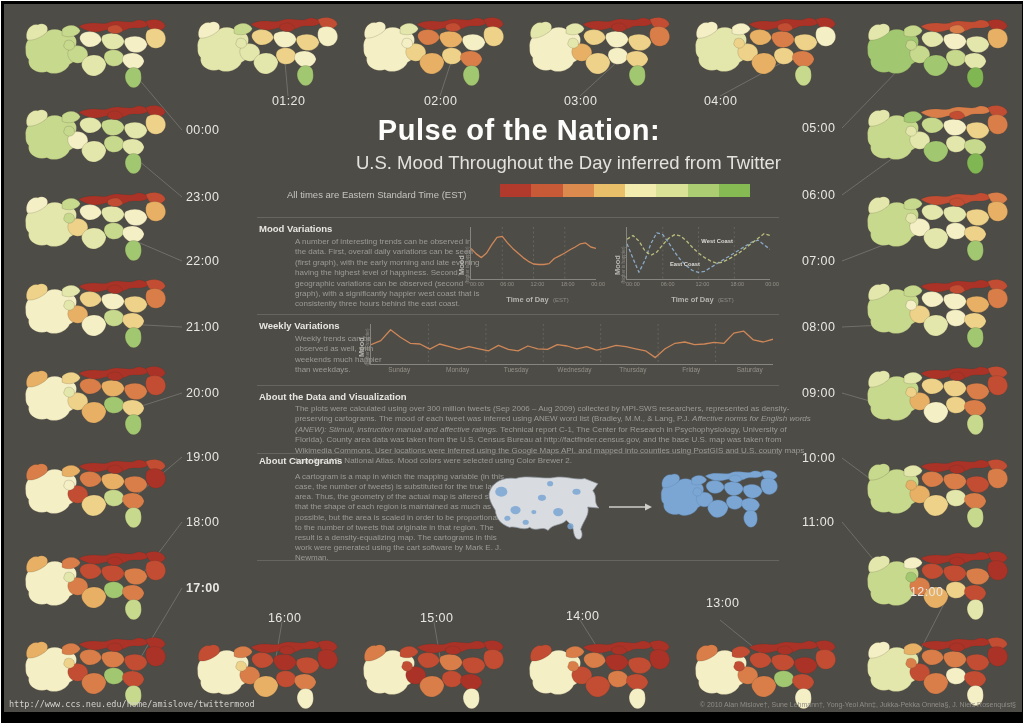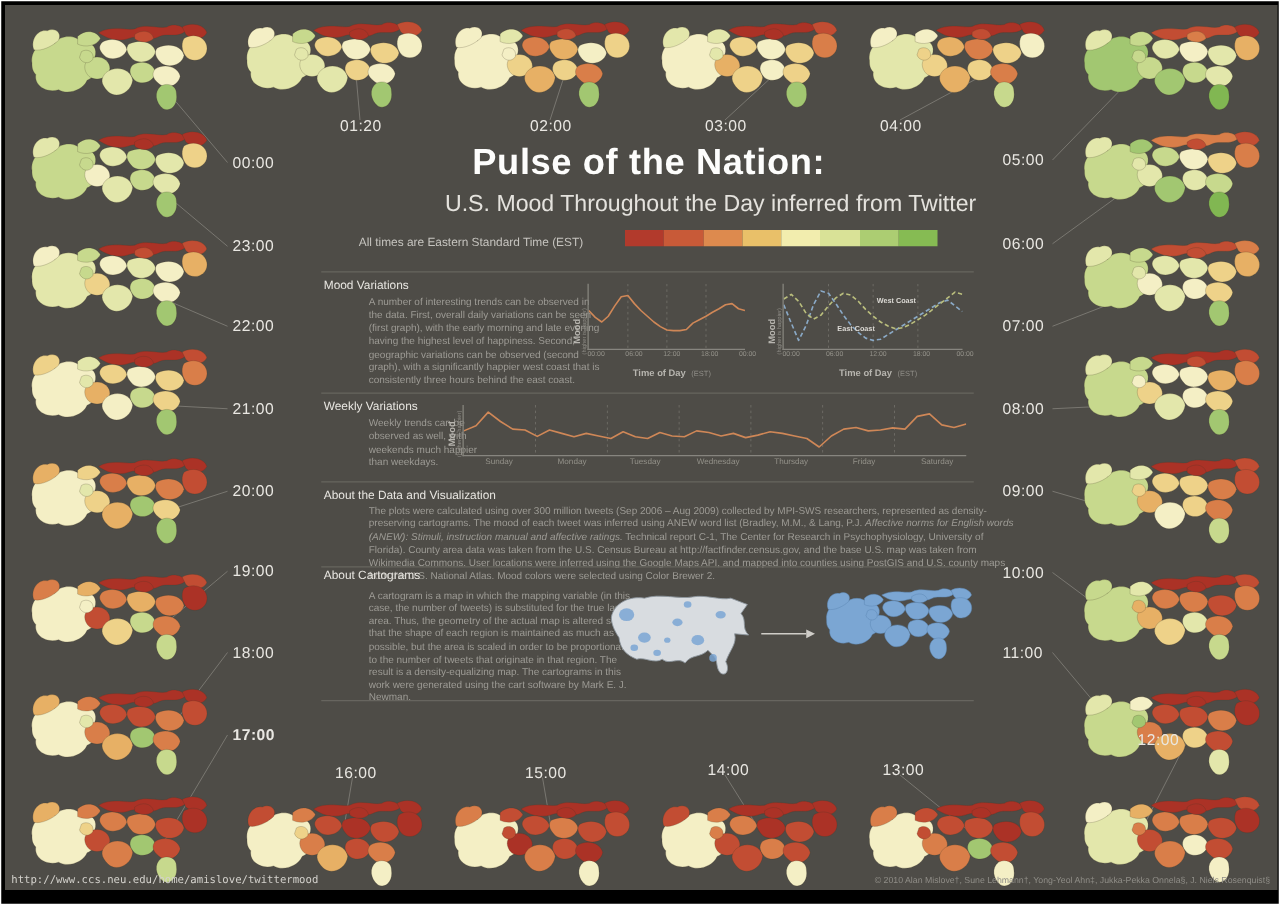--- a/index.html
+++ b/index.html
@@ -20,21 +20,21 @@
   .scale-bar{position:absolute;top:70px;left:243px;width:250px;height:13px;display:flex;}
   .scale-bar span{flex:1;height:100%;}
   .happier{position:absolute;top:87px;left:243px;width:250px;display:flex;align-items:center;
            color:#d9d7d2;font-size:10.5px;}
   .hline{flex:1;height:0;border-top:1px solid #b5b3ae;position:relative;}
   .happier span.lbl{padding:0 7px;}
   .hline.arrow:after{content:"";position:absolute;right:-1px;top:-3.5px;border-left:6px solid #b5b3ae;
            border-top:3px solid transparent;border-bottom:3px solid transparent;}
   .divider{position:absolute;left:0;width:522px;border-top:1px solid #67655f;}
   .d1{top:103px}.d2{top:200px}.d3{top:271px}.d4{top:339px}.d5{top:446px}
-  .sec-head{position:absolute;font-size:9.5px;font-weight:normal;color:#e8e6e1;}
+  .sec-head{position:absolute;font-size:9.5px;font-weight:bold;color:#e8e6e1;}
   .sec-body{position:absolute;font-size:8px;line-height:1.3;color:#9d9b95;text-align:left;margin-left:36px;}
   .h-mood{top:109px;left:2px}.b-mood{top:123px;left:2px;width:188px;}
   .h-week{top:206px;left:2px}.b-week{top:220px;left:2px;width:92px;}
   .h-data{top:277px;left:2px}.b-data{top:290px;left:2px;width:518px;}
   .h-cart{top:341px;left:2px}.b-cart{top:358px;left:2px;width:212px;line-height:1.27;}
   
   .chart{position:absolute;display:flex;}
   .chart-daily{left:198px;top:113px;width:150px;}
   .chart-coast{left:354px;top:113px;width:168px;}
   .chart-week{left:98px;top:210px;width:424px;}
@@ -361,21 +361,21 @@
             <path d="M112,28 C124,22 138,26 140,36 C138,46 124,50 116,44 C110,38 108,32 112,28 Z" fill="#c24d33" stroke="rgba(66,56,40,0.38)" stroke-width="0.6"></path>
             <path d="M142,32 C154,26 168,30 170,40 C168,50 154,54 146,48 C140,42 138,36 142,32 Z" fill="#ab3226" stroke="rgba(66,56,40,0.38)" stroke-width="0.6"></path>
             <path d="M170,22 C180,16 192,20 194,30 C196,40 186,48 176,44 C168,40 166,28 170,22 Z" fill="#c24d33" stroke="rgba(66,56,40,0.38)" stroke-width="0.6"></path>
             <path d="M88,58 C98,50 114,54 116,66 C114,80 98,86 90,78 C82,70 82,64 88,58 Z" fill="#d97e49" stroke="rgba(66,56,40,0.38)" stroke-width="0.6"></path>
             <path d="M116,50 C126,44 138,48 140,58 C138,68 126,72 118,66 C112,60 112,54 116,50 Z" fill="#a2c771" stroke="rgba(66,56,40,0.38)" stroke-width="0.6"></path>
             <path d="M140,54 C150,48 164,52 166,62 C164,72 152,76 144,70 C136,64 136,58 140,54 Z" fill="#c24d33" stroke="rgba(66,56,40,0.38)" stroke-width="0.6"></path>
             <path d="M146,72 C154,68 162,72 162,80 C164,92 156,100 148,96 C140,90 138,78 146,72 Z" fill="#f4efc5" stroke="rgba(66,56,40,0.38)" stroke-width="0.6"></path>
             <path d="M62,36 C68,32 76,36 74,44 C70,50 62,48 60,42 Z" fill="#c24d33" stroke="rgba(66,56,40,0.38)" stroke-width="0.6"></path>
             <path d="M118,18 C126,12 136,14 138,22 C132,28 122,26 118,22 Z" fill="#ab3226" stroke="rgba(66,56,40,0.38)" stroke-width="0.6"></path>
           </svg></div>
-        <div class="time-label" style="left: 702px; top: 605px;">13:00</div>
+        <div class="time-label" style="left: 702px; top: 592px;">13:00</div>
         <div class="map" style="left: 518px; top: 631px;"><svg viewBox="0 0 200 104" preserveAspectRatio="none">
             <path d="M10,48 C8,34 20,24 34,27 C40,18 56,18 62,26 C72,24 80,32 76,42 C82,50 78,62 68,66 C64,76 48,82 38,76 C26,80 12,72 14,60 C10,56 10,52 10,48 Z" fill="#f4efc5" stroke="rgba(66,56,40,0.38)" stroke-width="0.6"></path>
             <path d="M12,34 C8,24 16,12 26,14 C34,10 42,16 38,24 C32,30 20,36 12,34 Z" fill="#c24d33" stroke="rgba(66,56,40,0.38)" stroke-width="0.6"></path>
             <path d="M58,20 C66,12 78,14 82,22 C78,30 66,32 58,28 Z" fill="#d97e49" stroke="rgba(66,56,40,0.38)" stroke-width="0.6"></path>
             <path d="M80,16 C94,8 108,14 118,12 C130,6 142,12 152,10 C158,6 168,8 172,14 C164,22 152,16 144,20 C134,26 122,18 112,22 C100,26 88,22 80,16 Z" fill="#ab3226" stroke="rgba(66,56,40,0.38)" stroke-width="0.6"></path>
             <path d="M168,10 C178,4 192,8 194,16 C190,24 178,24 172,18 Z" fill="#ab3226" stroke="rgba(66,56,40,0.38)" stroke-width="0.6"></path>
             <path d="M84,26 C94,20 108,24 110,34 C106,44 92,46 86,40 C80,34 80,30 84,26 Z" fill="#d97e49" stroke="rgba(66,56,40,0.38)" stroke-width="0.6"></path>
             <path d="M70,44 C80,38 92,44 92,54 C90,64 78,68 70,62 C64,56 64,48 70,44 Z" fill="#c24d33" stroke="rgba(66,56,40,0.38)" stroke-width="0.6"></path>
             <path d="M112,28 C124,22 138,26 140,36 C138,46 124,50 116,44 C110,38 108,32 112,28 Z" fill="#ab3226" stroke="rgba(66,56,40,0.38)" stroke-width="0.6"></path>
             <path d="M142,32 C154,26 168,30 170,40 C168,50 154,54 146,48 C140,42 138,36 142,32 Z" fill="#c24d33" stroke="rgba(66,56,40,0.38)" stroke-width="0.6"></path>

